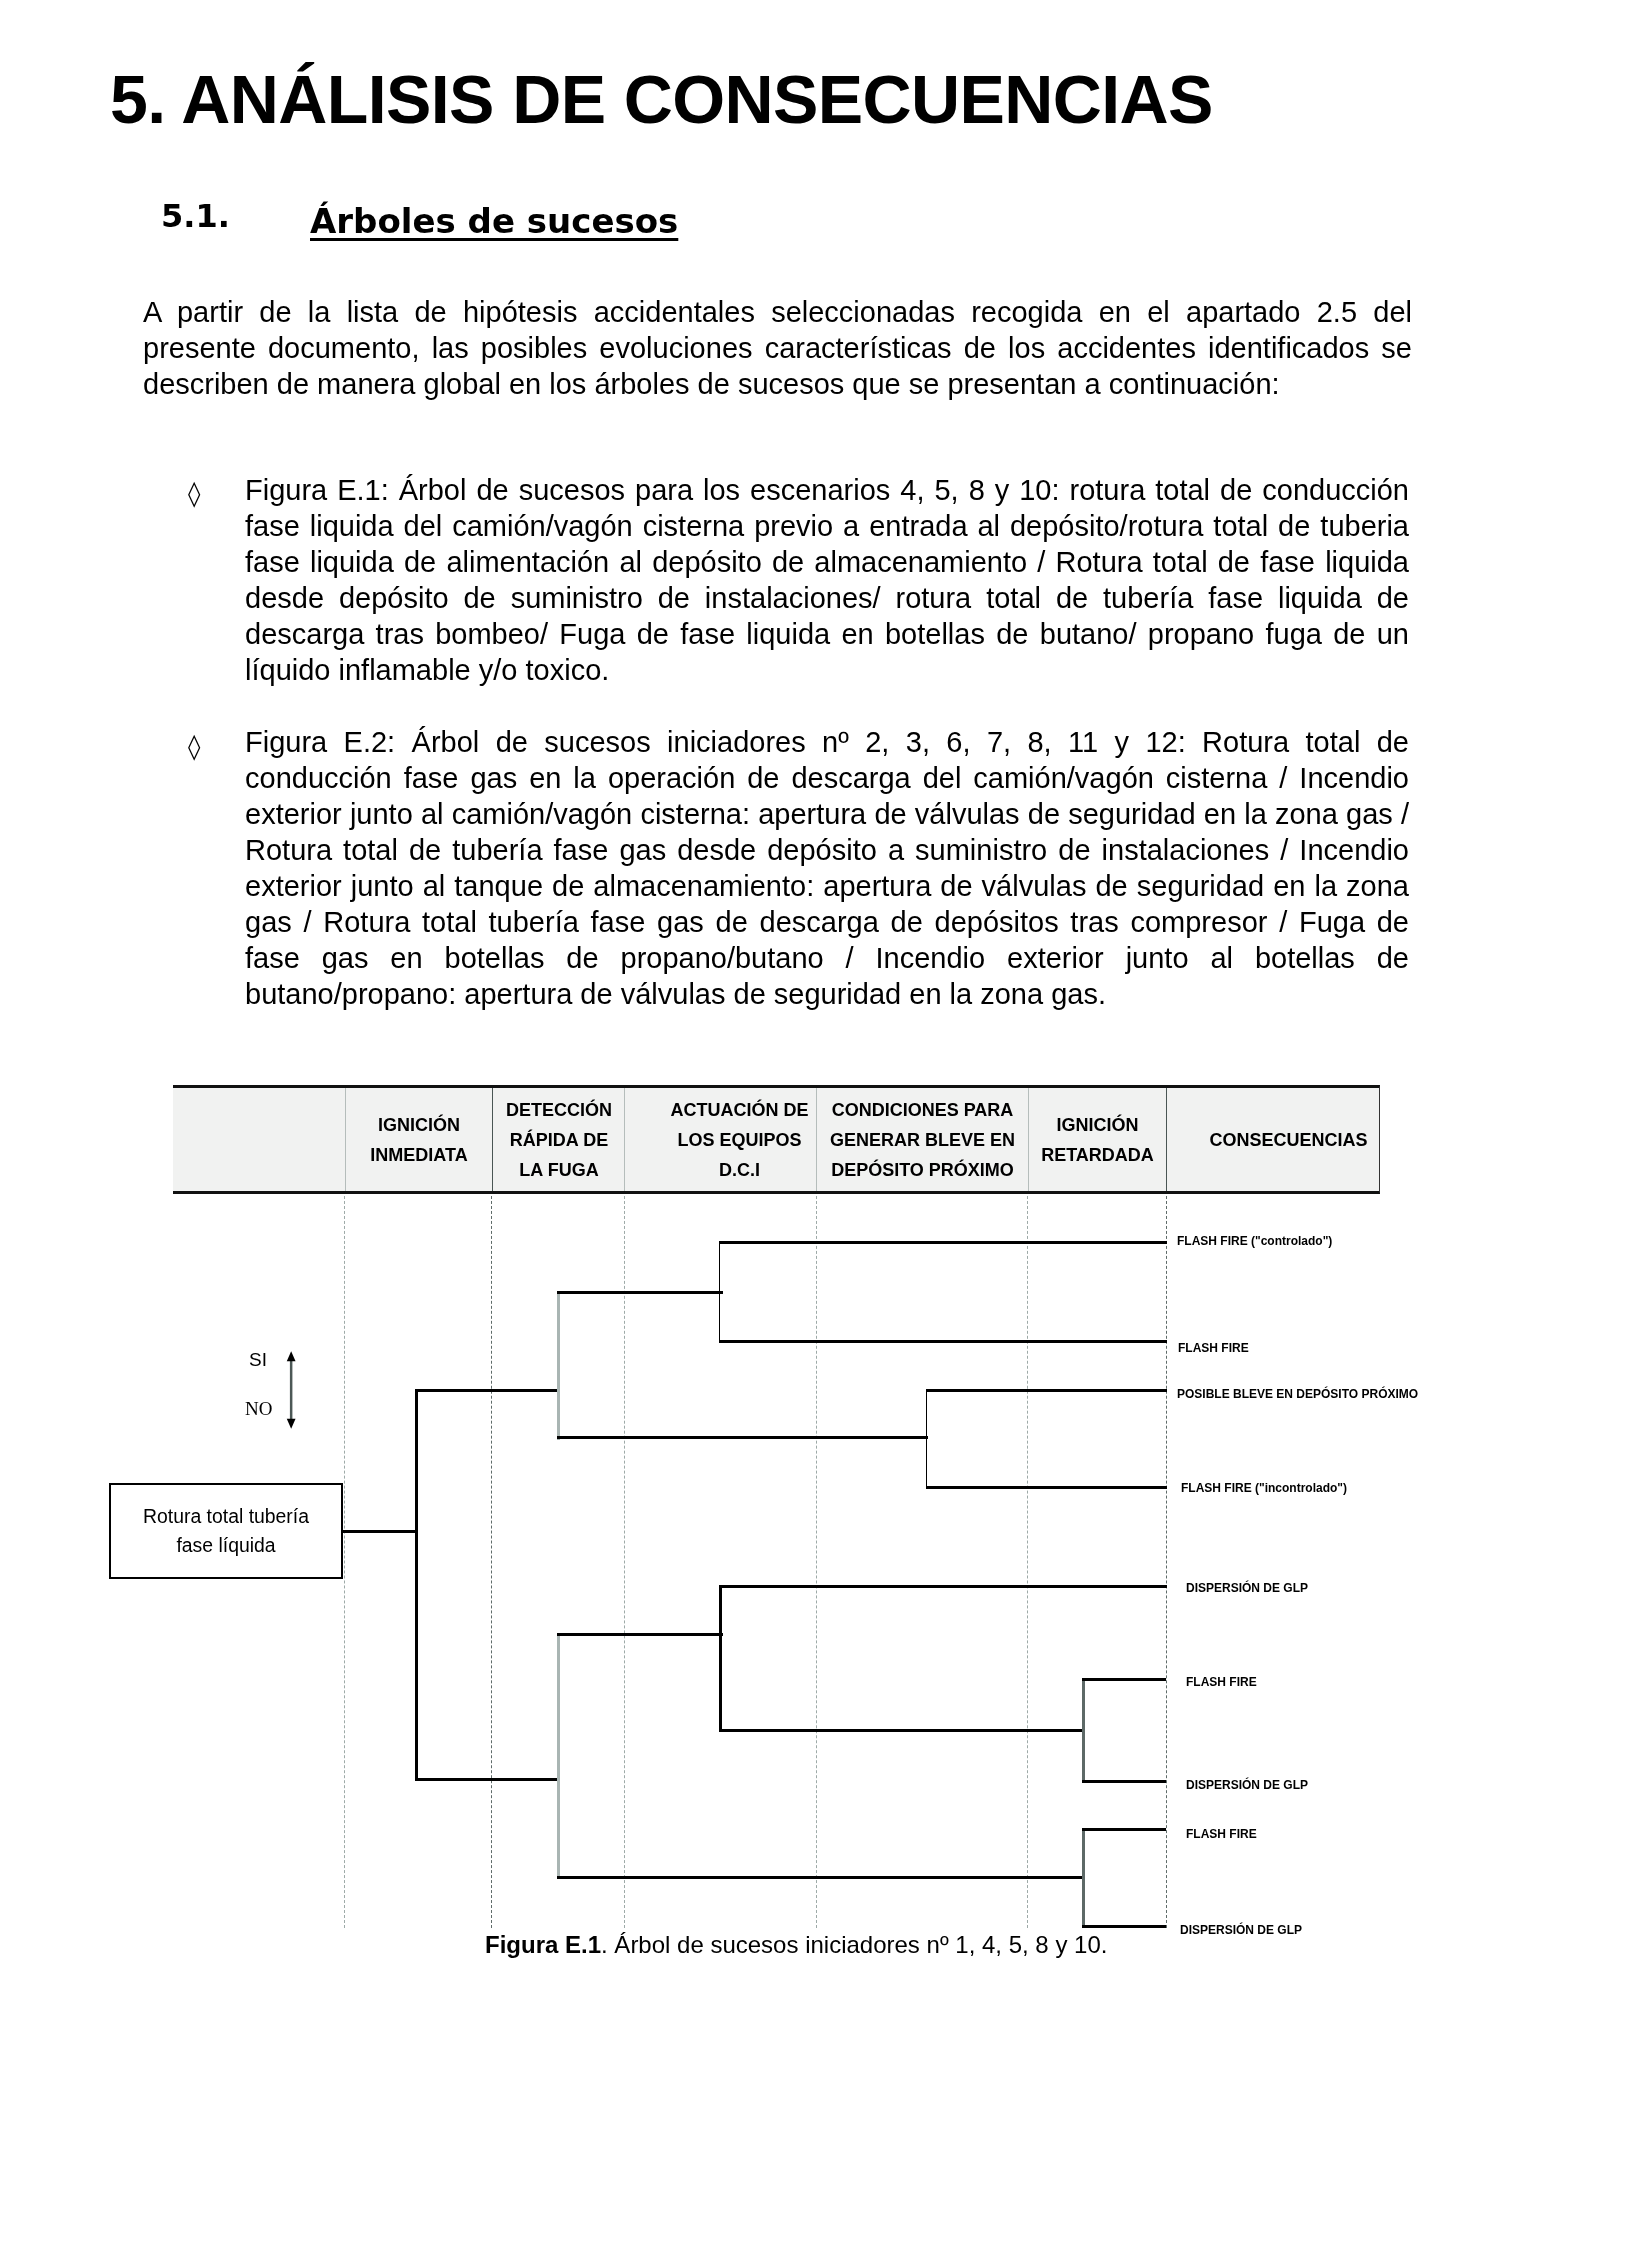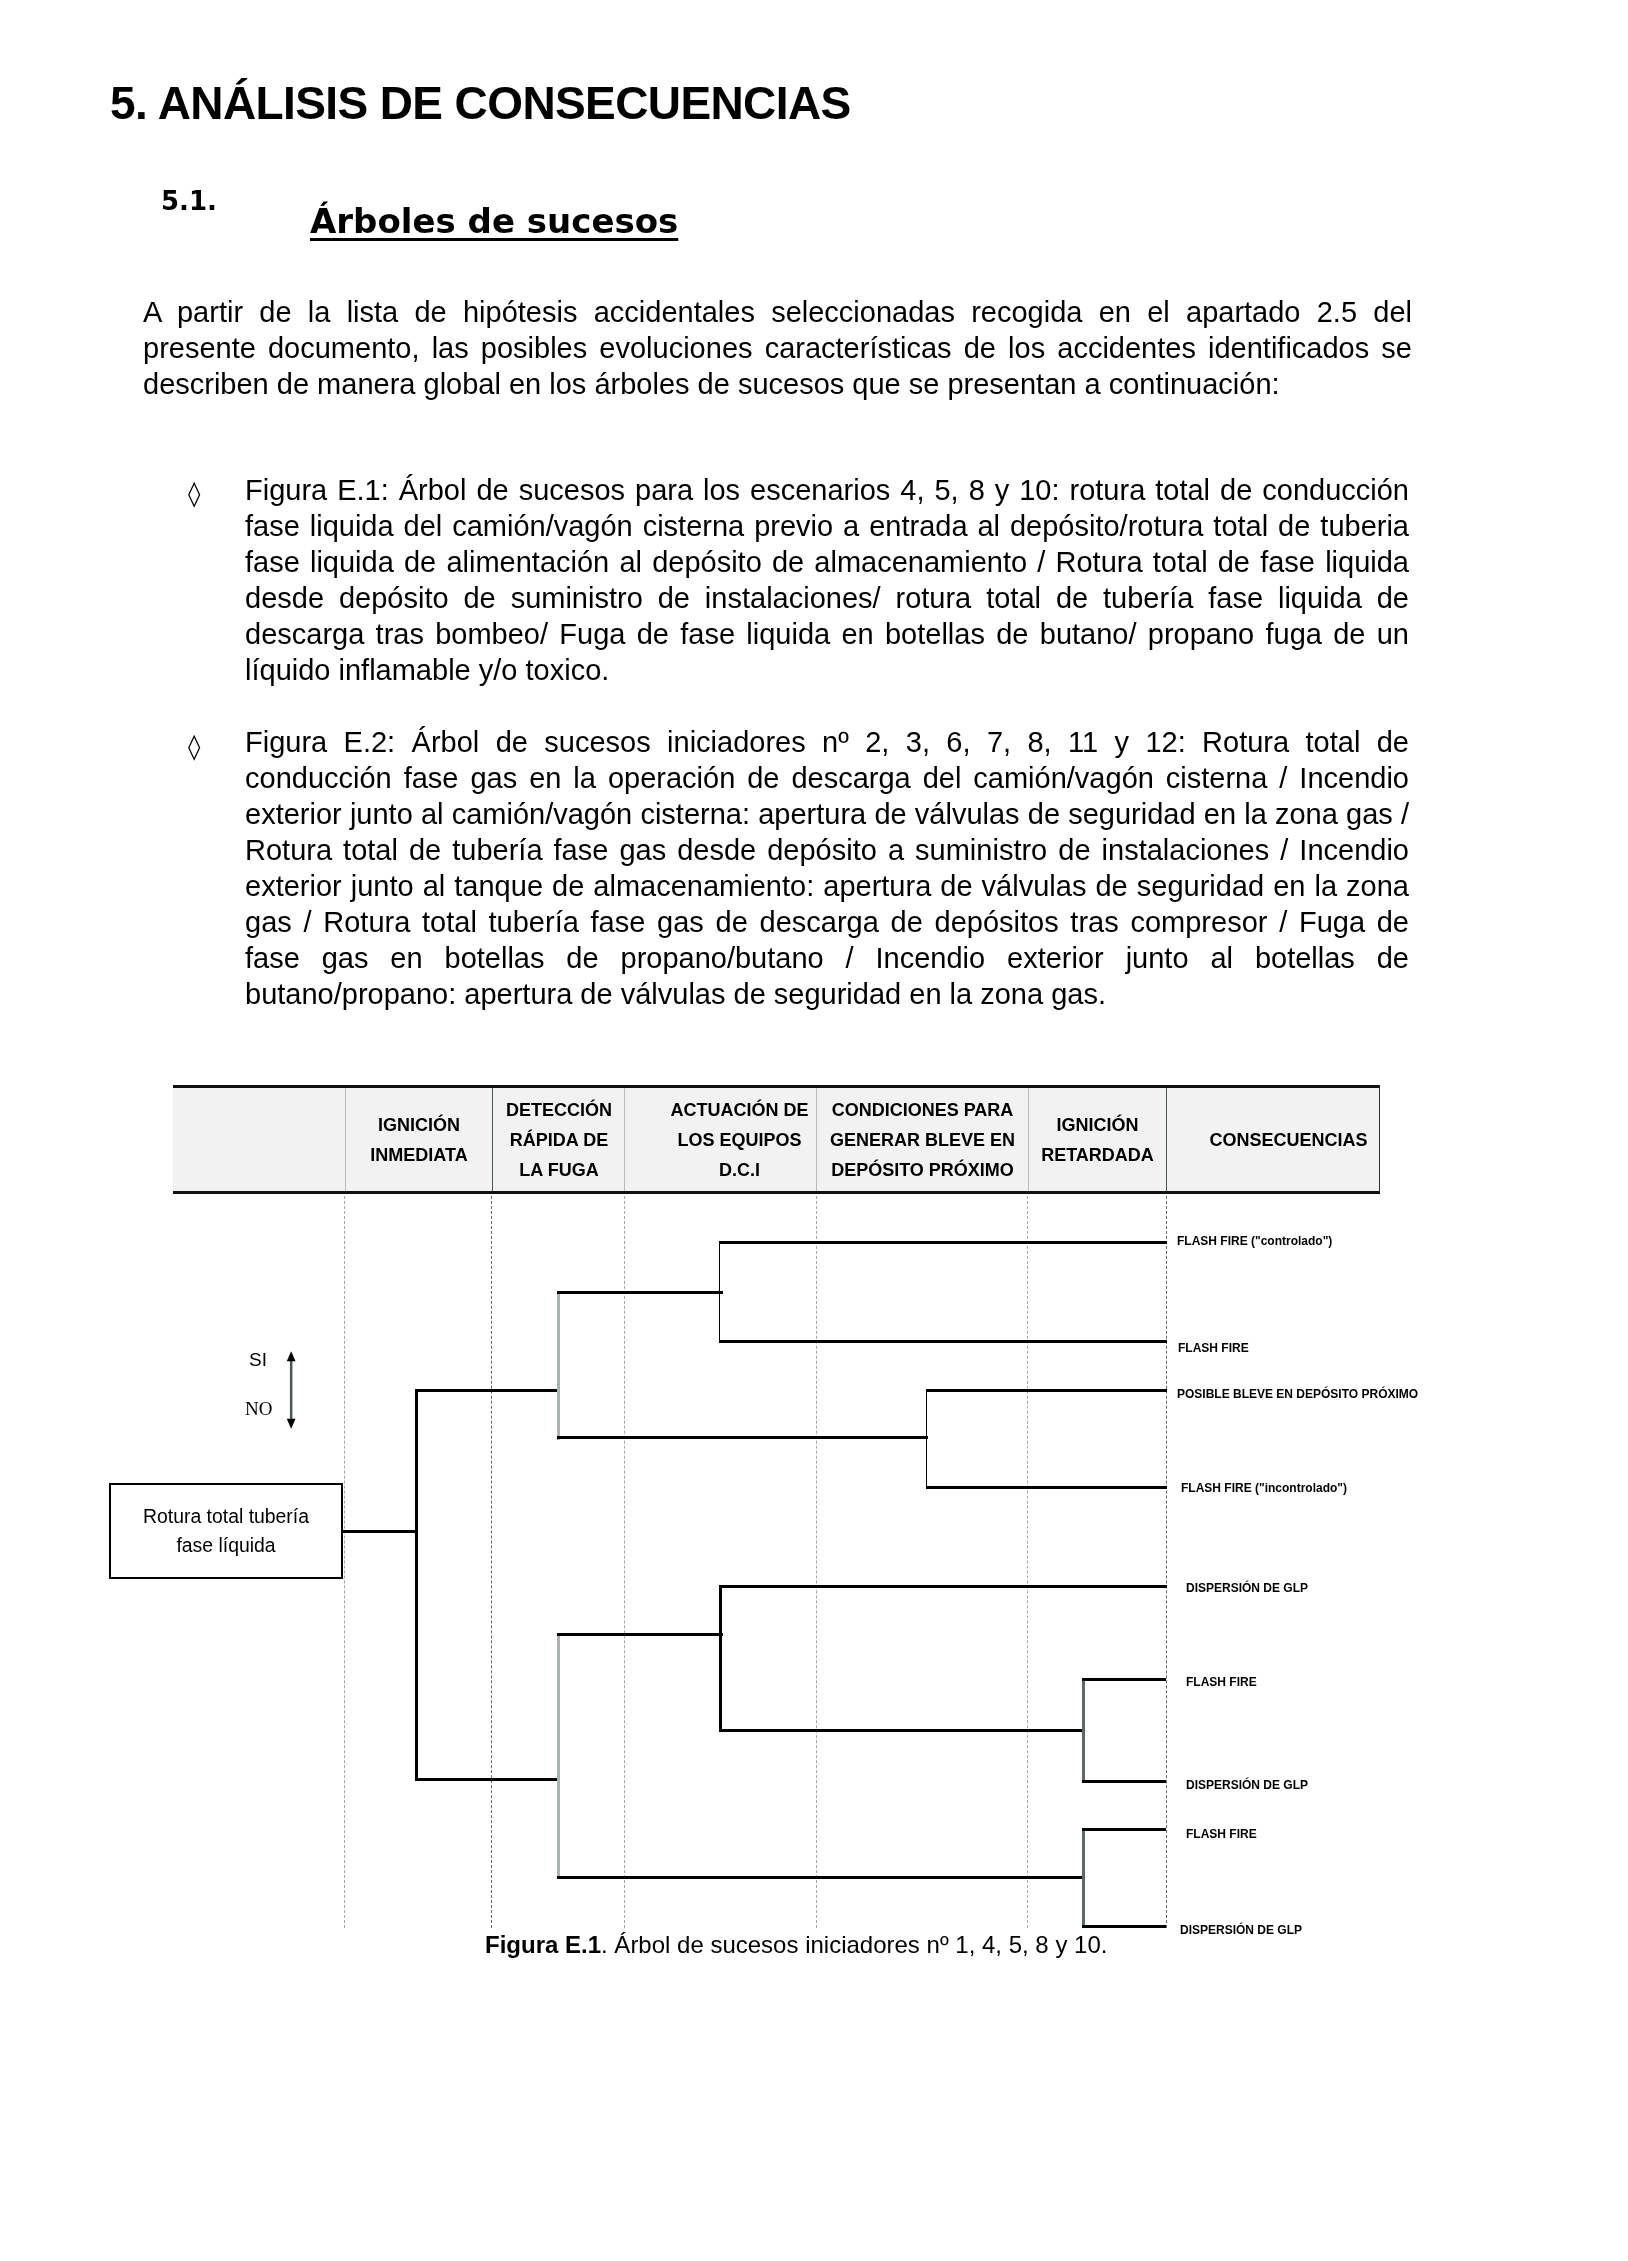--- a/index.html
+++ b/index.html
@@ -1,19 +1,19 @@
 <!DOCTYPE html>
 <html style="font-size:10px"><head>
 <meta charset="utf-8">
 <style>
   html, body { margin:0; padding:0; background:#ffffff; }
   body { width:1628px; height:2261px; position:relative; overflow:hidden; font-family:"Liberation Sans", sans-serif; color:#000; }
   .abs { position:absolute; }
-  #h1 { left:110px; top:76px; font-size:46px; font-weight:bold; letter-spacing:-0.6px; white-space:nowrap; }
-  #h2num { left:161px; top:186px; font-size:26px; font-weight:bold; font-family:"DejaVu Sans", sans-serif; }
+  #h1 { left:110px; top:60px; font-size:68px; font-weight:bold; letter-spacing:-0.6px; white-space:nowrap; }
+  #h2num { left:161px; top:197px; font-size:32px; font-weight:bold; font-family:"DejaVu Sans", sans-serif; }
   #h2title { left:310px; top:201px; font-size:34px; font-weight:bold; font-family:"DejaVu Sans", sans-serif; text-decoration:underline; text-decoration-thickness:3.1px; text-underline-offset:5px; }
   .para { font-size:29px; line-height:36px; text-align:justify; text-align-last:left; }
   #intro { left:143px; top:294px; width:1269px; }
   .bullet { font-size:25px; font-family:"DejaVu Sans", sans-serif; }
   #b1 { left:188px; top:479px; }
   #b2 { left:188px; top:732px; }
   #item1 { left:245px; top:472px; width:1164px; }
   #item2 { left:245px; top:724px; width:1164px; }
 
   

